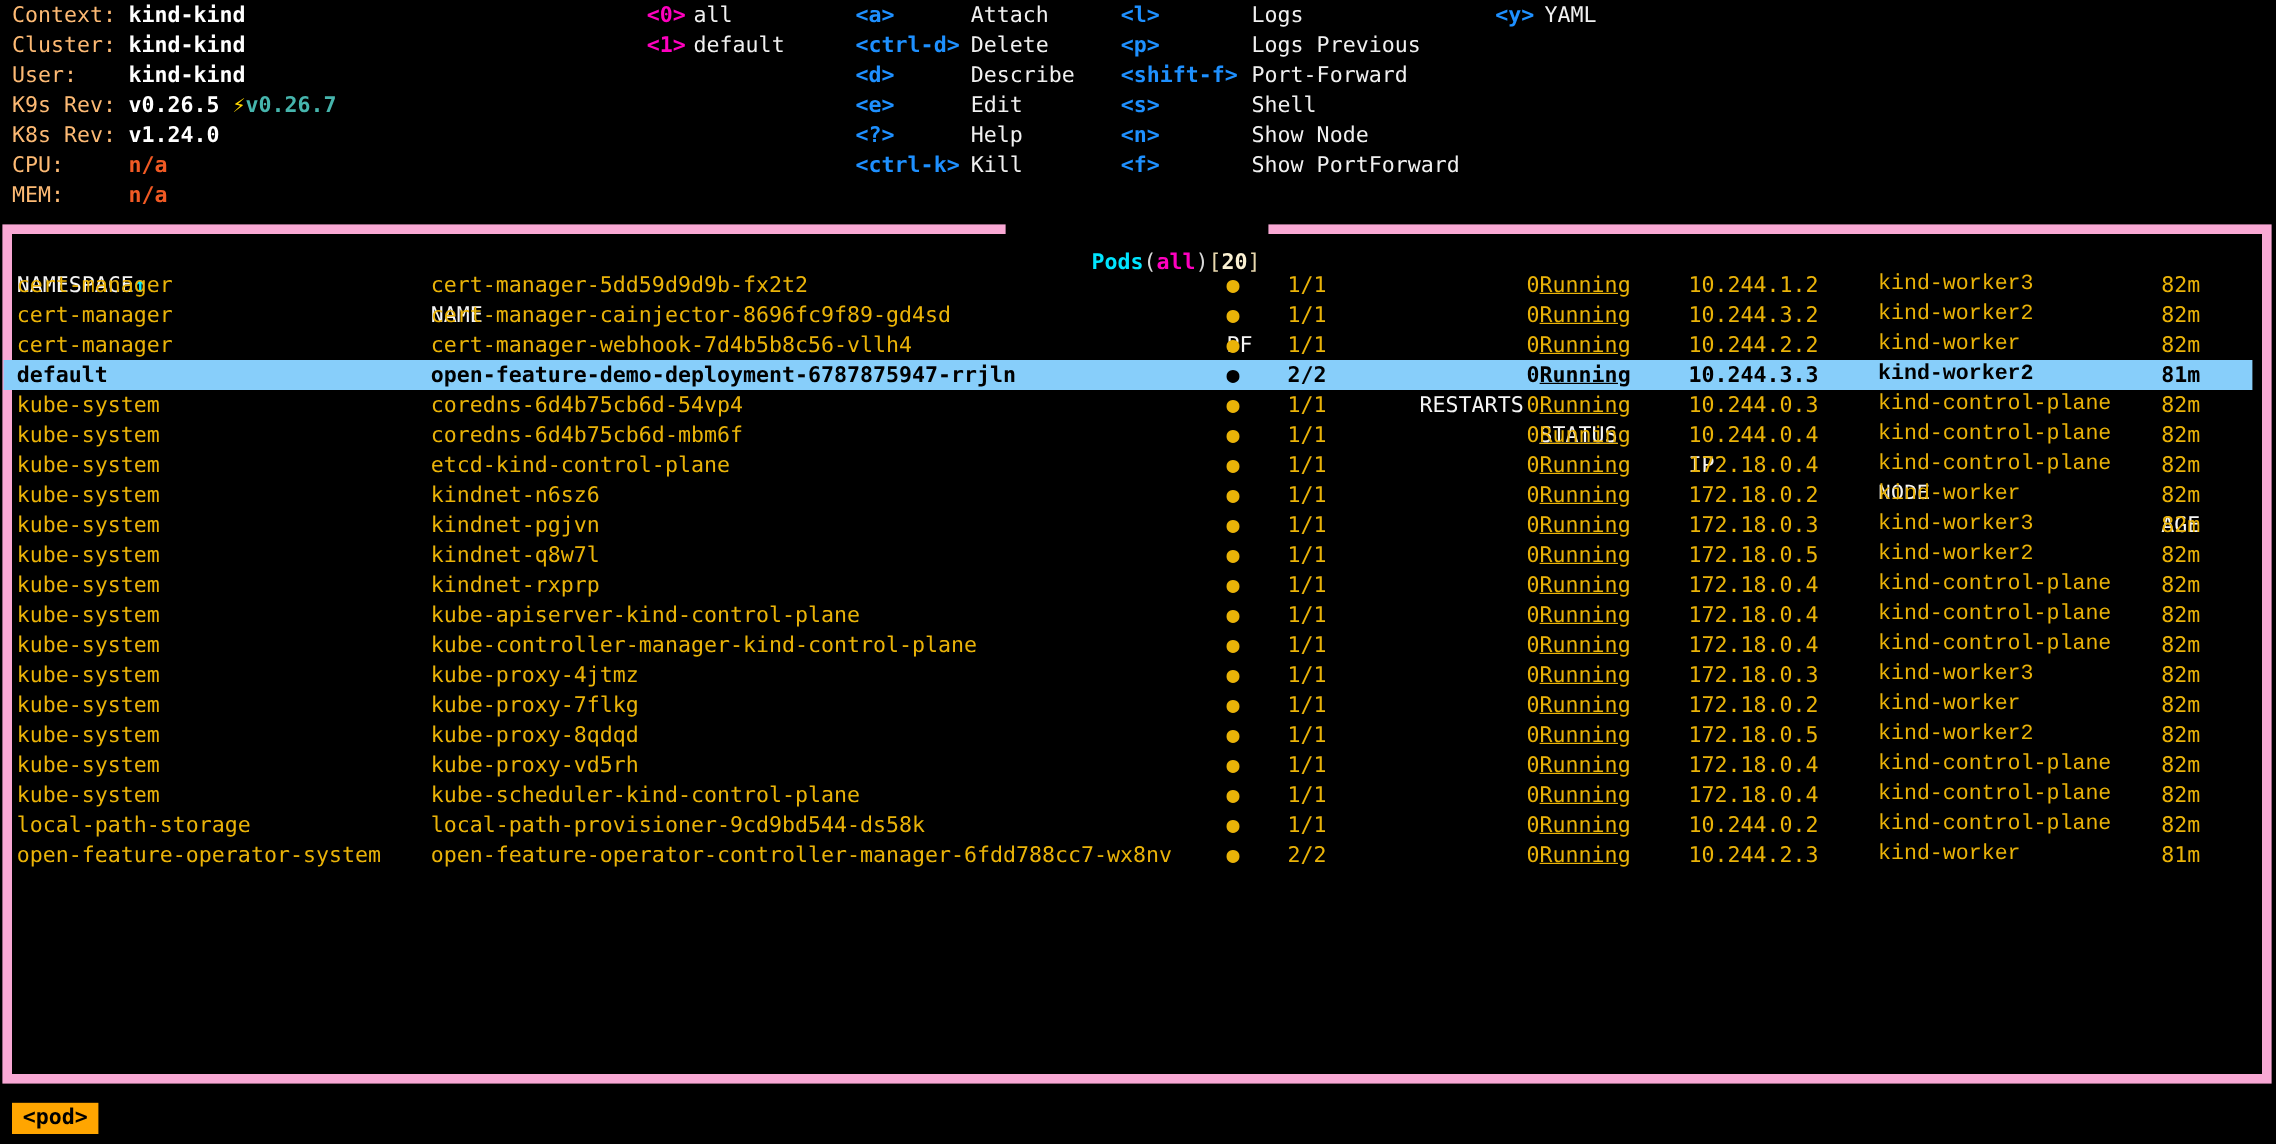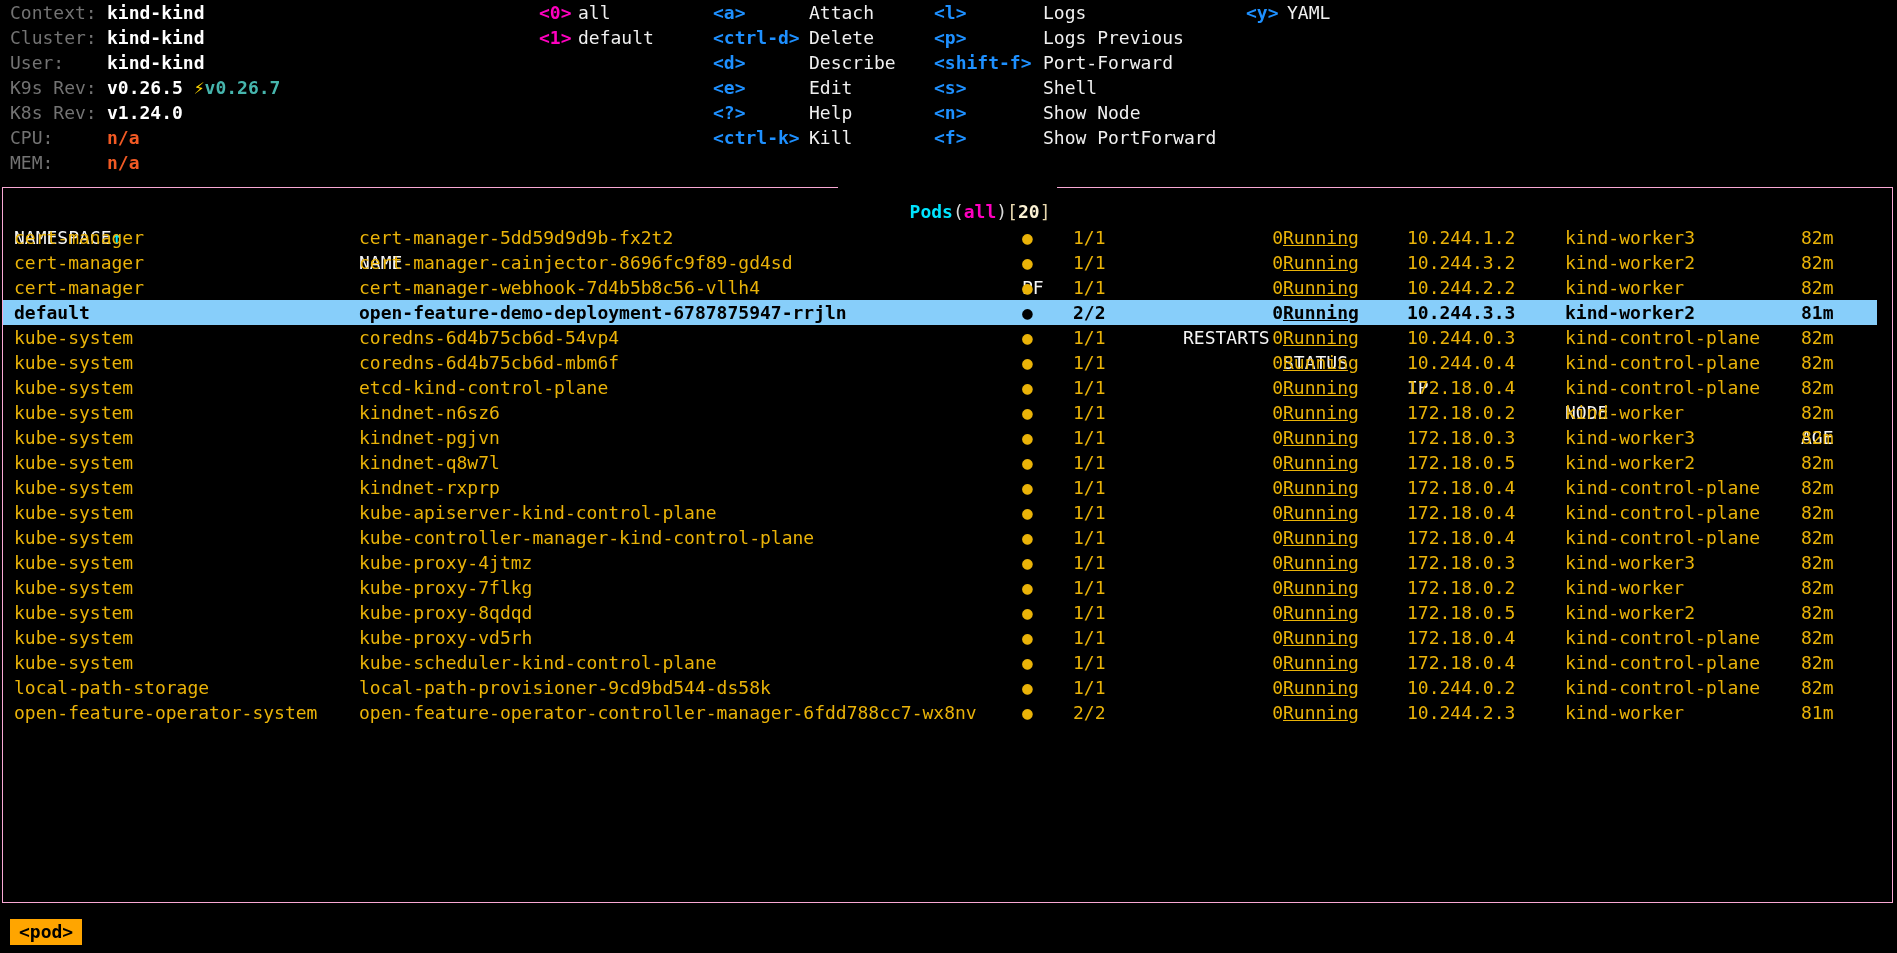--- a/index.html
+++ b/index.html
@@ -6,40 +6,40 @@
   html, body { margin: 0; padding: 0; background: #000; }
   .screen {
     position: relative; width: 1897px; height: 953px; background: #000;
     font-family: "DejaVu Sans Mono", monospace; font-size: 18px; overflow: hidden;
   }
   .screen span, .screen div, .screen pre { white-space: pre; }
 
   
   .info-col { position: absolute; left: 10px; top: 0; width: 520px; height: 175px; }
   .info-line { position: absolute; left: 0; width: 100%; height: 25px; line-height: 25px; }
-  .info-label { position: absolute; left: 0; color: #737373; }
+  .info-label { position: absolute; left: 0; color: #fdba74; }
   .info-value { position: absolute; left: 97px; color: #ffffff; font-weight: bold; }
   .info-value.na { color: #f25a24; }
   .lightning { color: #ffd700; }
   .upgrade { color: #46b5ad; }
 
   
   .hotkey-row { position: absolute; left: 0; width: 100%; height: 25px; line-height: 25px; }
   .key { position: absolute; font-weight: bold; }
   .key-magenta { color: #ff00bf; }
   .key-blue { color: #1e90ff; }
   .menu-label { position: absolute; color: #f0f0f0; }
 
   
   .logo { position: absolute; left: 1616px; top: 0; color: #ffa500; font-weight: bold; }
   .logo div { height: 25px; line-height: 25px; }
 
   
   .table-box { position: absolute; left: 2px; top: 187px; width: 1891px; height: 716px;
-               border: 1px solid #f9a8d4; }
+               border: 8px solid #f9a8d4; }
   .table-title { position: absolute; top: -14px; left: 50%; transform: translateX(-50%);
                  background: #000; padding: 0 7px; height: 25px; line-height: 25px; }
   .t-res { color: #00e5ff; font-weight: bold; }
   .t-paren { color: #d8d8d8; }
   .t-scope { color: #ff00bf; font-weight: bold; }
   .t-bracket { color: #e8d8ae; }
   .t-count { color: #fbf1d3; font-weight: bold; }
 
   .thead { position: absolute; left: 3px; top: 200px; width: 1880px; height: 25px;
            line-height: 25px; color: #f5f5f5; }
@@ -50,21 +50,21 @@
 
   .c { position: absolute; }
   .c-namespace { left: 11px; }
   .c-name      { left: 356px; }
   .c-pf        { left: 1019px; }
   .c-ready     { left: 1070px; }
   .c-restarts  { left: 1180px; width: 100px; text-align: right; }
   .thead .c-restarts { text-align: left; }
   .c-status    { left: 1280px; text-decoration: underline; }
   .c-ip        { left: 1404px; }
-  .c-node      { left: 1562px; }
+  .c-node      { left: 1562px; font-family: Liberation Mono, monospace; }
   .c-age       { left: 1798px; }
 
   
   .crumb { position: absolute; left: 10px; top: 919px; height: 26px; line-height: 26px;
            padding: 0 9px; background: #ffa500; color: #000; font-weight: bold; }
 </style>
 </head>
 <body>
 
 <div class="screen">

